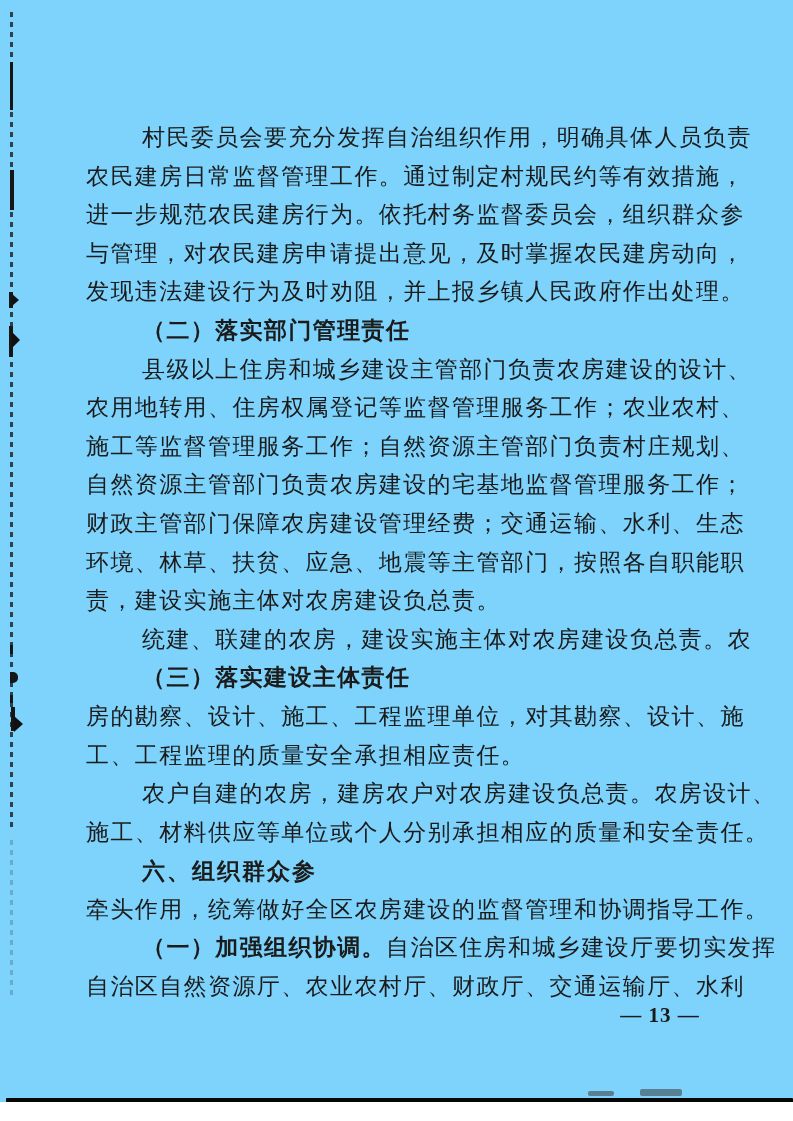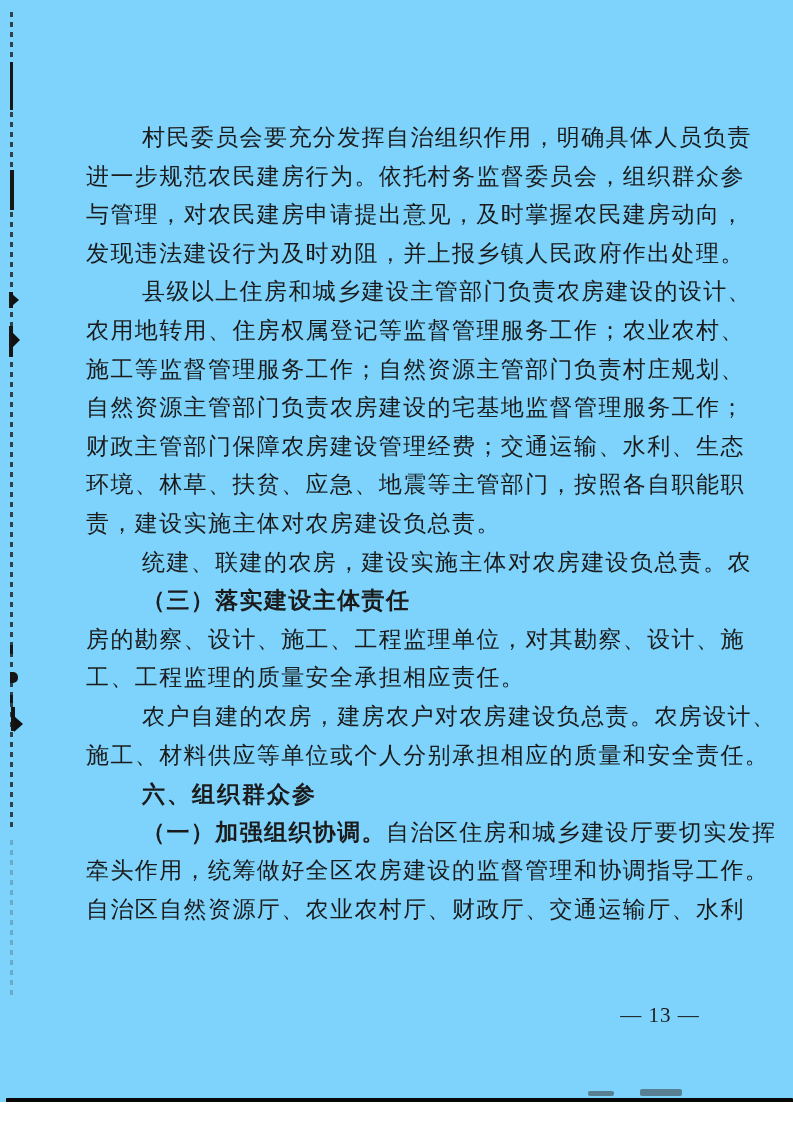--- a/index.html
+++ b/index.html
@@ -33,20 +33,21 @@
   }
   
   .page-number{
     position:absolute;
     left:605px;top:1002px;
     width:110px;height:26px;
     font-size:21px;
     letter-spacing:1px;
     text-align:center;
     line-height:26px;
+    font-weight:bold;
   }
   
   .artifact{position:absolute;background:#161616;}
   .dash-line{
     position:absolute;
     left:10px;top:12px;width:3px;height:818px;
     background:repeating-linear-gradient(to bottom,#1c1c1c 0 5px,transparent 5px 10px);
     opacity:.8;
   }
   .dash-line.faint{top:840px;height:160px;opacity:.22;}
@@ -79,39 +80,41 @@
   <div class="artifact" style="left:9px;top:326px;width:4px;height:31px;"></div>
   <div class="tri" style="left:12px;top:332px;border-width:8px 0 8px 8px;"></div>
   <div class="artifact" style="left:10px;top:645px;width:3px;height:9px;"></div>
   <div class="artifact" style="left:10px;top:672px;width:8px;height:11px;border-radius:0 5px 5px 0;"></div>
   <div class="artifact" style="left:10px;top:695px;width:3px;height:8px;"></div>
   <div class="artifact" style="left:11px;top:707px;width:4px;height:24px;"></div>
   <div class="tri" style="left:14px;top:716px;border-width:8px 0 8px 9px;"></div>
 
   <div class="text-block">
       <div class="line indent"><span>村民委员会要充分发挥自治组织作用，明确具体人员负责</span></div>
+      <div class="line"><span>农民建房日常监督管理工作。通过制定村规民约等有效措施，</span></div>
       <div class="line"><span>进一步规范农民建房行为。依托村务监督委员会，组织群众参</span></div>
       <div class="line"><span>与管理，对农民建房申请提出意见，及时掌握农民建房动向，</span></div>
       <div class="line"><span>发现违法建设行为及时劝阻，并上报乡镇人民政府作出处理。</span></div>
+      <div class="line indent"><span class="b">（二）落实部门管理责任</span></div>
       <div class="line indent"><span>县级以上住房和城乡建设主管部门负责农房建设的设计、</span></div>
       <div class="line"><span>农用地转用、住房权属登记等监督管理服务工作；农业农村、</span></div>
       <div class="line"><span>施工等监督管理服务工作；自然资源主管部门负责村庄规划、</span></div>
       <div class="line"><span>自然资源主管部门负责农房建设的宅基地监督管理服务工作；</span></div>
       <div class="line"><span>财政主管部门保障农房建设管理经费；交通运输、水利、生态</span></div>
       <div class="line"><span>环境、林草、扶贫、应急、地震等主管部门，按照各自职能职</span></div>
       <div class="line"><span>责，建设实施主体对农房建设负总责。</span></div>
       <div class="line indent"><span>统建、联建的农房，建设实施主体对农房建设负总责。农</span></div>
       <div class="line indent"><span class="b">（三）落实建设主体责任</span></div>
       <div class="line"><span>房的勘察、设计、施工、工程监理单位，对其勘察、设计、施</span></div>
       <div class="line"><span>工、工程监理的质量安全承担相应责任。</span></div>
       <div class="line indent"><span>农户自建的农房，建房农户对农房建设负总责。农房设计、</span></div>
       <div class="line"><span>施工、材料供应等单位或个人分别承担相应的质量和安全责任。</span></div>
       <div class="line indent"><span class="b hei">六、组织群众参</span></div>
+      <div class="line"><span>牵头作用，统筹做好全区农房建设的监督管理和协调指导工作。</span></div>
       <div class="line indent"><span class="b">（一）加强组织协调。</span><span>自治区住房和城乡建设厅要切实发挥</span></div>
-      <div class="line"><span>牵头作用，统筹做好全区农房建设的监督管理和协调指导工作。</span></div>
       <div class="line"><span>自治区自然资源厅、农业农村厅、财政厅、交通运输厅、水利</span></div>
     </div>
 
   <div class="page-number">— 13 —</div>
 
   <div class="smudge" style="left:588px;top:1091px;width:26px;height:5px;"></div>
   <div class="smudge" style="left:640px;top:1089px;width:42px;height:7px;"></div>
 
   <div class="bottom-bar"></div>
 

